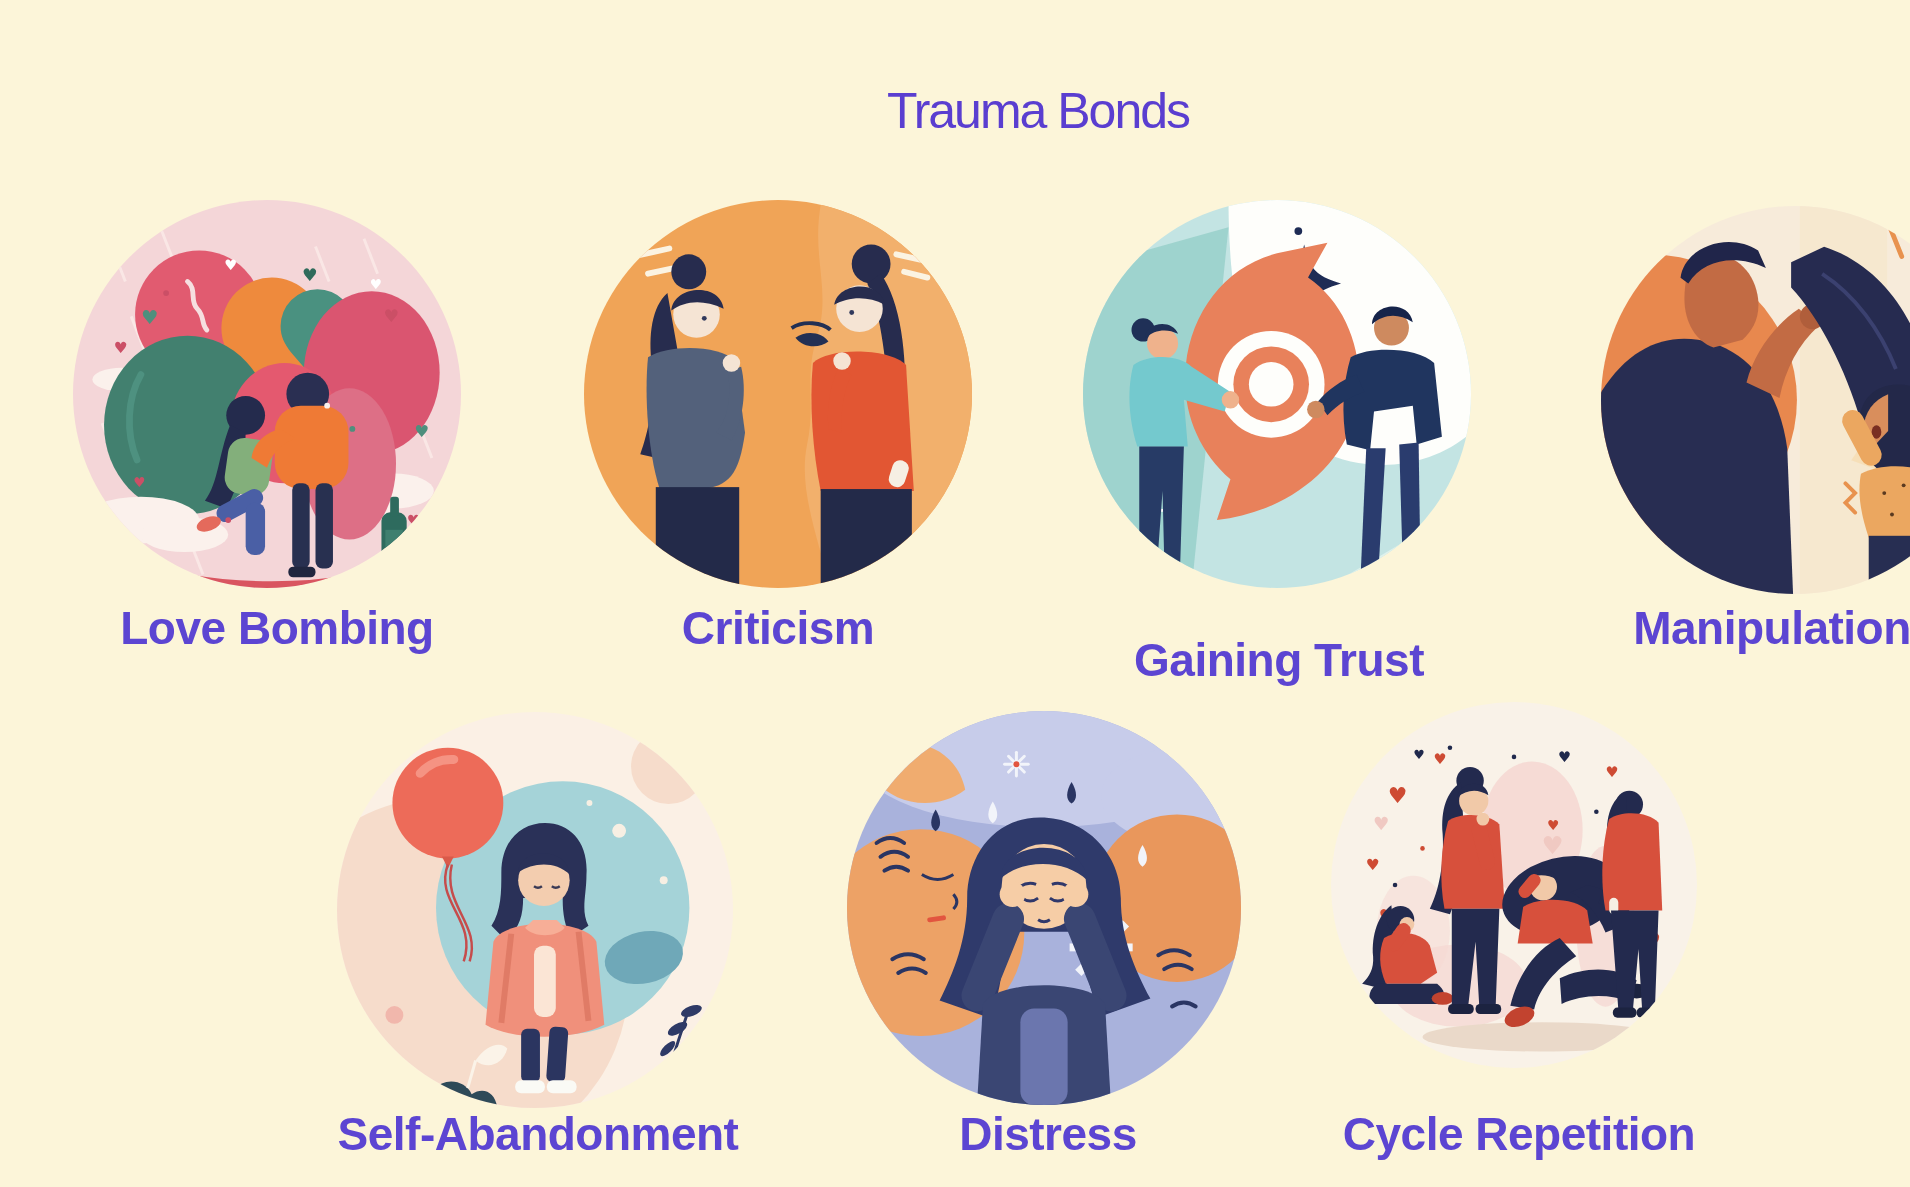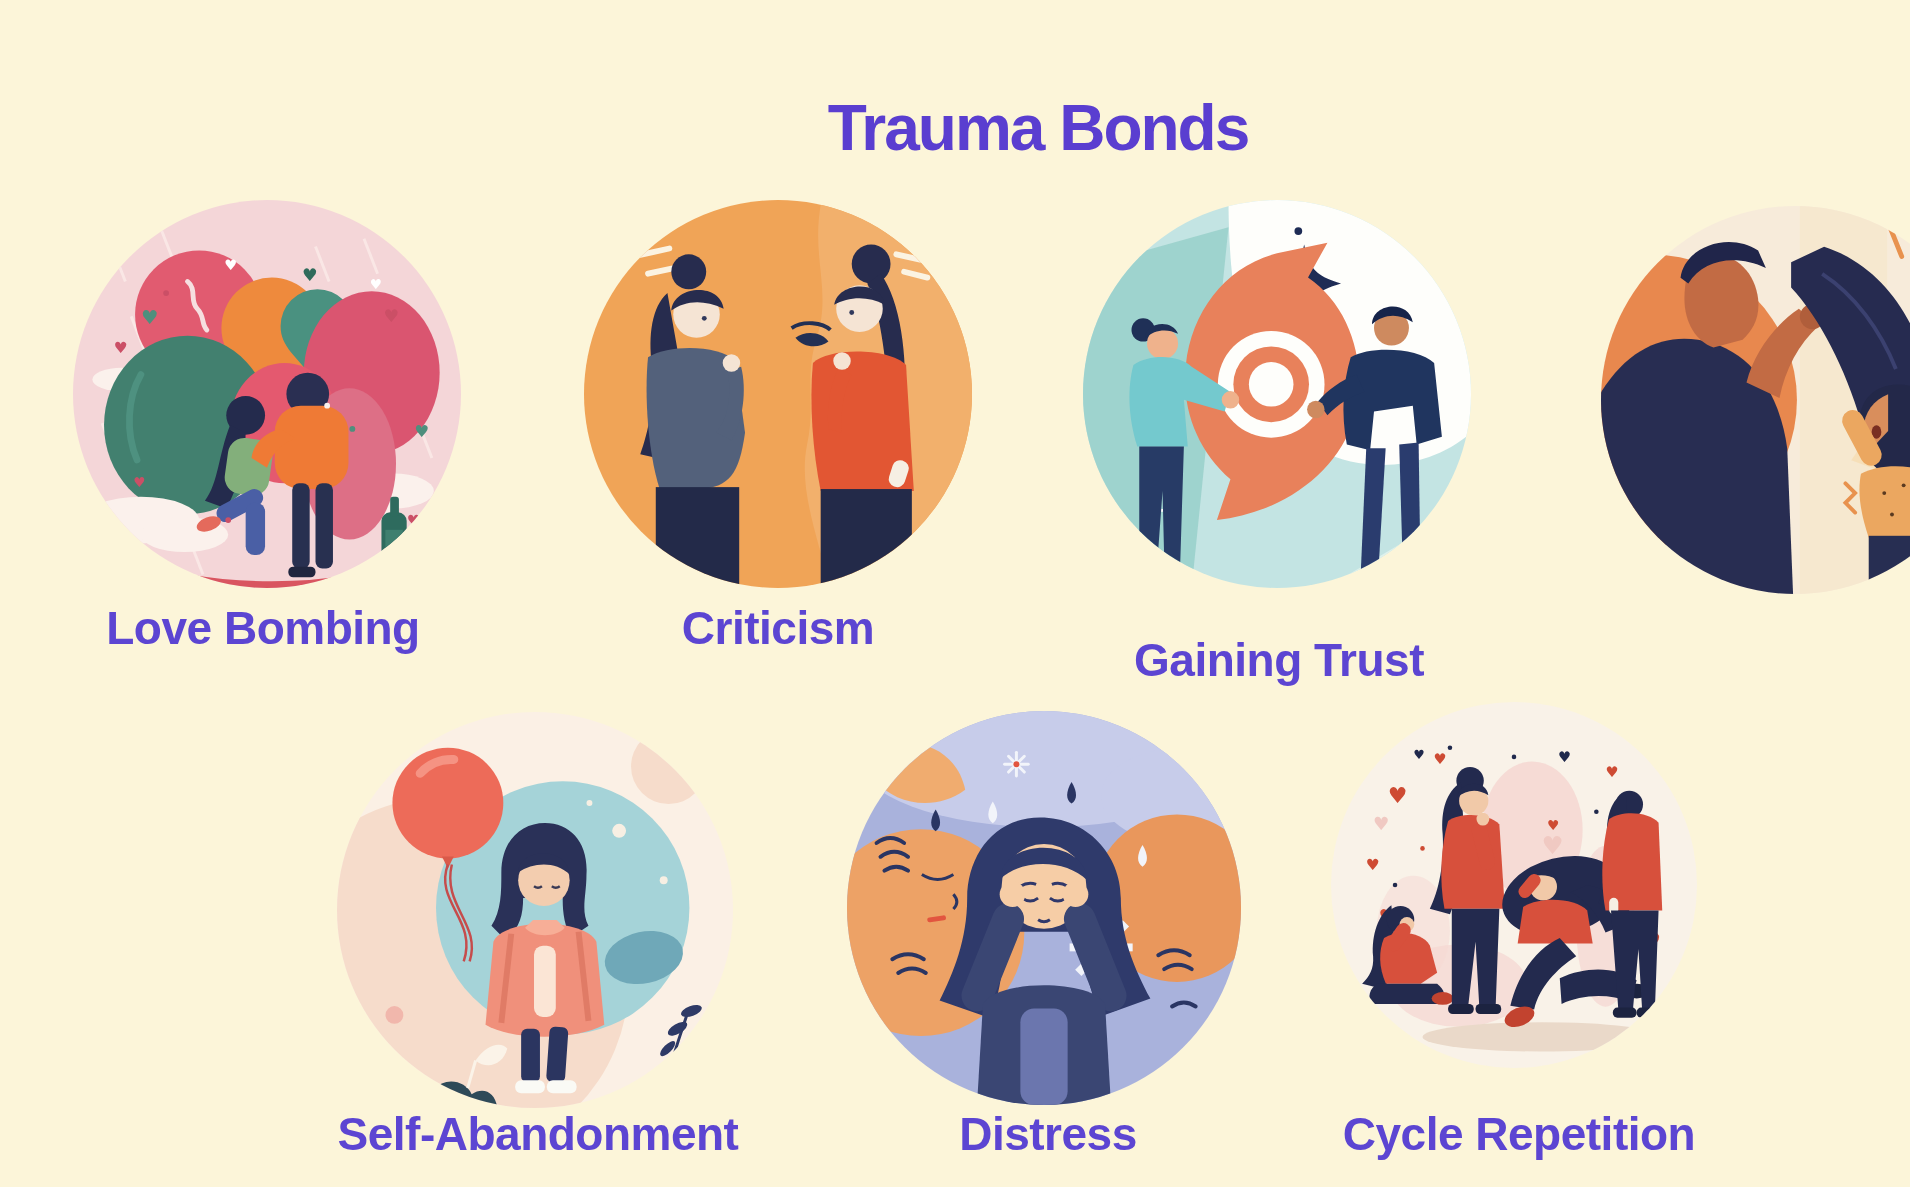--- a/index.html
+++ b/index.html
@@ -4,21 +4,21 @@
 <style>
   html,body{margin:0;padding:0;}
   body{
     width:1910px;height:1187px;overflow:hidden;
     background:#FCF5D9;
     font-family:"Liberation Sans", sans-serif;
   }
   .stage{position:relative;width:1910px;height:1187px;overflow:hidden;}
   .page-title{
     position:absolute;top:48px;left:1038px;transform:translateX(-50%);
-    font-size:64px;font-weight:700;letter-spacing:-2px;color:#5A3ED0;
+    font-size:50px;font-weight:400;letter-spacing:-2px;color:#5A3ED0;
     white-space:nowrap;
   }
   .circle{
     position:absolute;border-radius:50%;overflow:hidden;
   }
   .circle svg{display:block;width:100%;height:100%;}
   .card-label{
     position:absolute;transform:translateX(-50%);
     font-size:46px;font-weight:700;letter-spacing:-0.5px;color:#5C45D2;
     text-align:center;white-space:nowrap;line-height:60px;
@@ -26,21 +26,21 @@
   
   .c1{left:73px;top:200px;width:388px;height:388px;}
   .c2{left:584px;top:200px;width:388px;height:388px;}
   .c3{left:1083px;top:200px;width:388px;height:388px;}
   .c4{left:1601px;top:206px;width:388px;height:388px;}
   
   .c5{left:337px;top:712px;width:396px;height:396px;}
   .c6{left:847px;top:711px;width:394px;height:394px;}
   .c7{left:1331px;top:702px;width:366px;height:366px;}
   
-  .l1{left:263px;top:598px;text-align:right;}
+  .l1{left:277px;top:598px;text-align:right;}
   .l2{left:778px;top:598px;}
   .l3{left:1279px;top:598px;margin-top:32px;}
   .l4{left:1772px;top:598px;}
   .l5{left:538px;top:1104px;}
   .l6{left:1048px;top:1104px;}
   .l7{left:1519px;top:1104px;}
 </style>
 </head>
 <body>
 
@@ -419,20 +419,21 @@
       <rect x="304" y="214" width="10" height="18" rx="5" fill="#F6EFE3"></rect>
       <path d="M306 228 L358 228 L354 336 L340 336 L336 270 L330 336 L314 336 Z" fill="#232A4E"></path>
       <rect x="308" y="334" width="26" height="11" rx="5" fill="#1C2340"></rect>
       <rect x="334" y="334" width="26" height="11" rx="5" fill="#1C2340"></rect>
     </svg>
   </div>
 
   <div class="card-label l1">Love Bombing</div>
   <div class="card-label l2">Criticism</div>
   <div class="card-label l3">Gaining Trust</div>
+  <div class="card-label l4">Manipulation</div>
 
   <div class="card-label l5">
     <div>Self-Abandonment</div>
   </div>
 
   <div class="card-label l6">
     <div>Distress</div>
   </div>
 
   <div class="card-label l7">Cycle Repetition</div>

